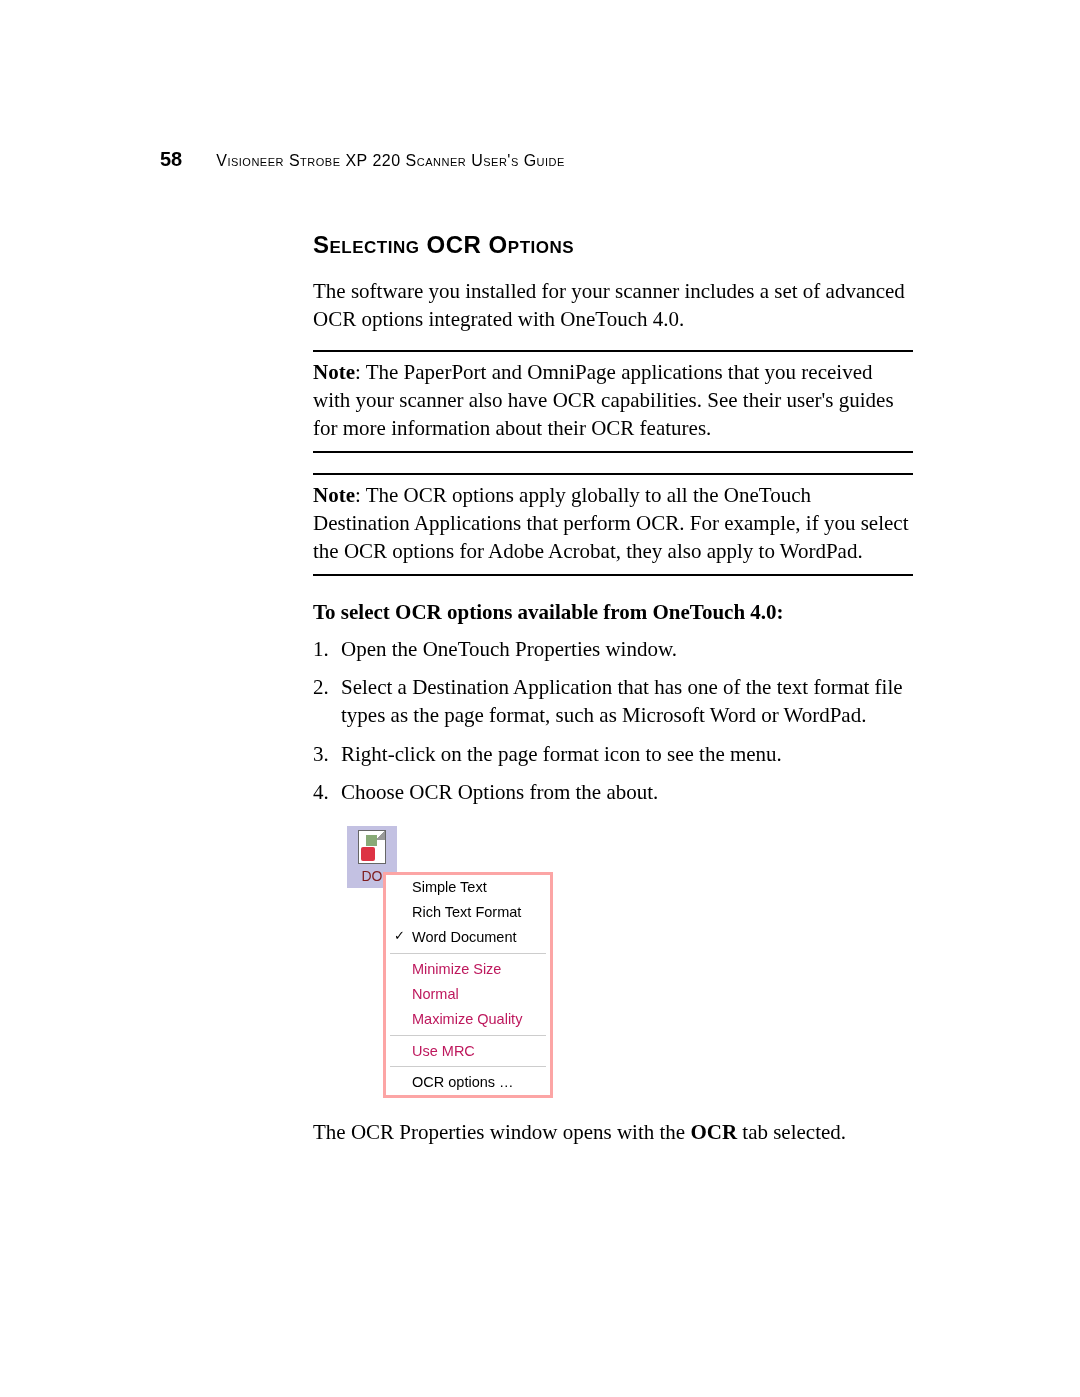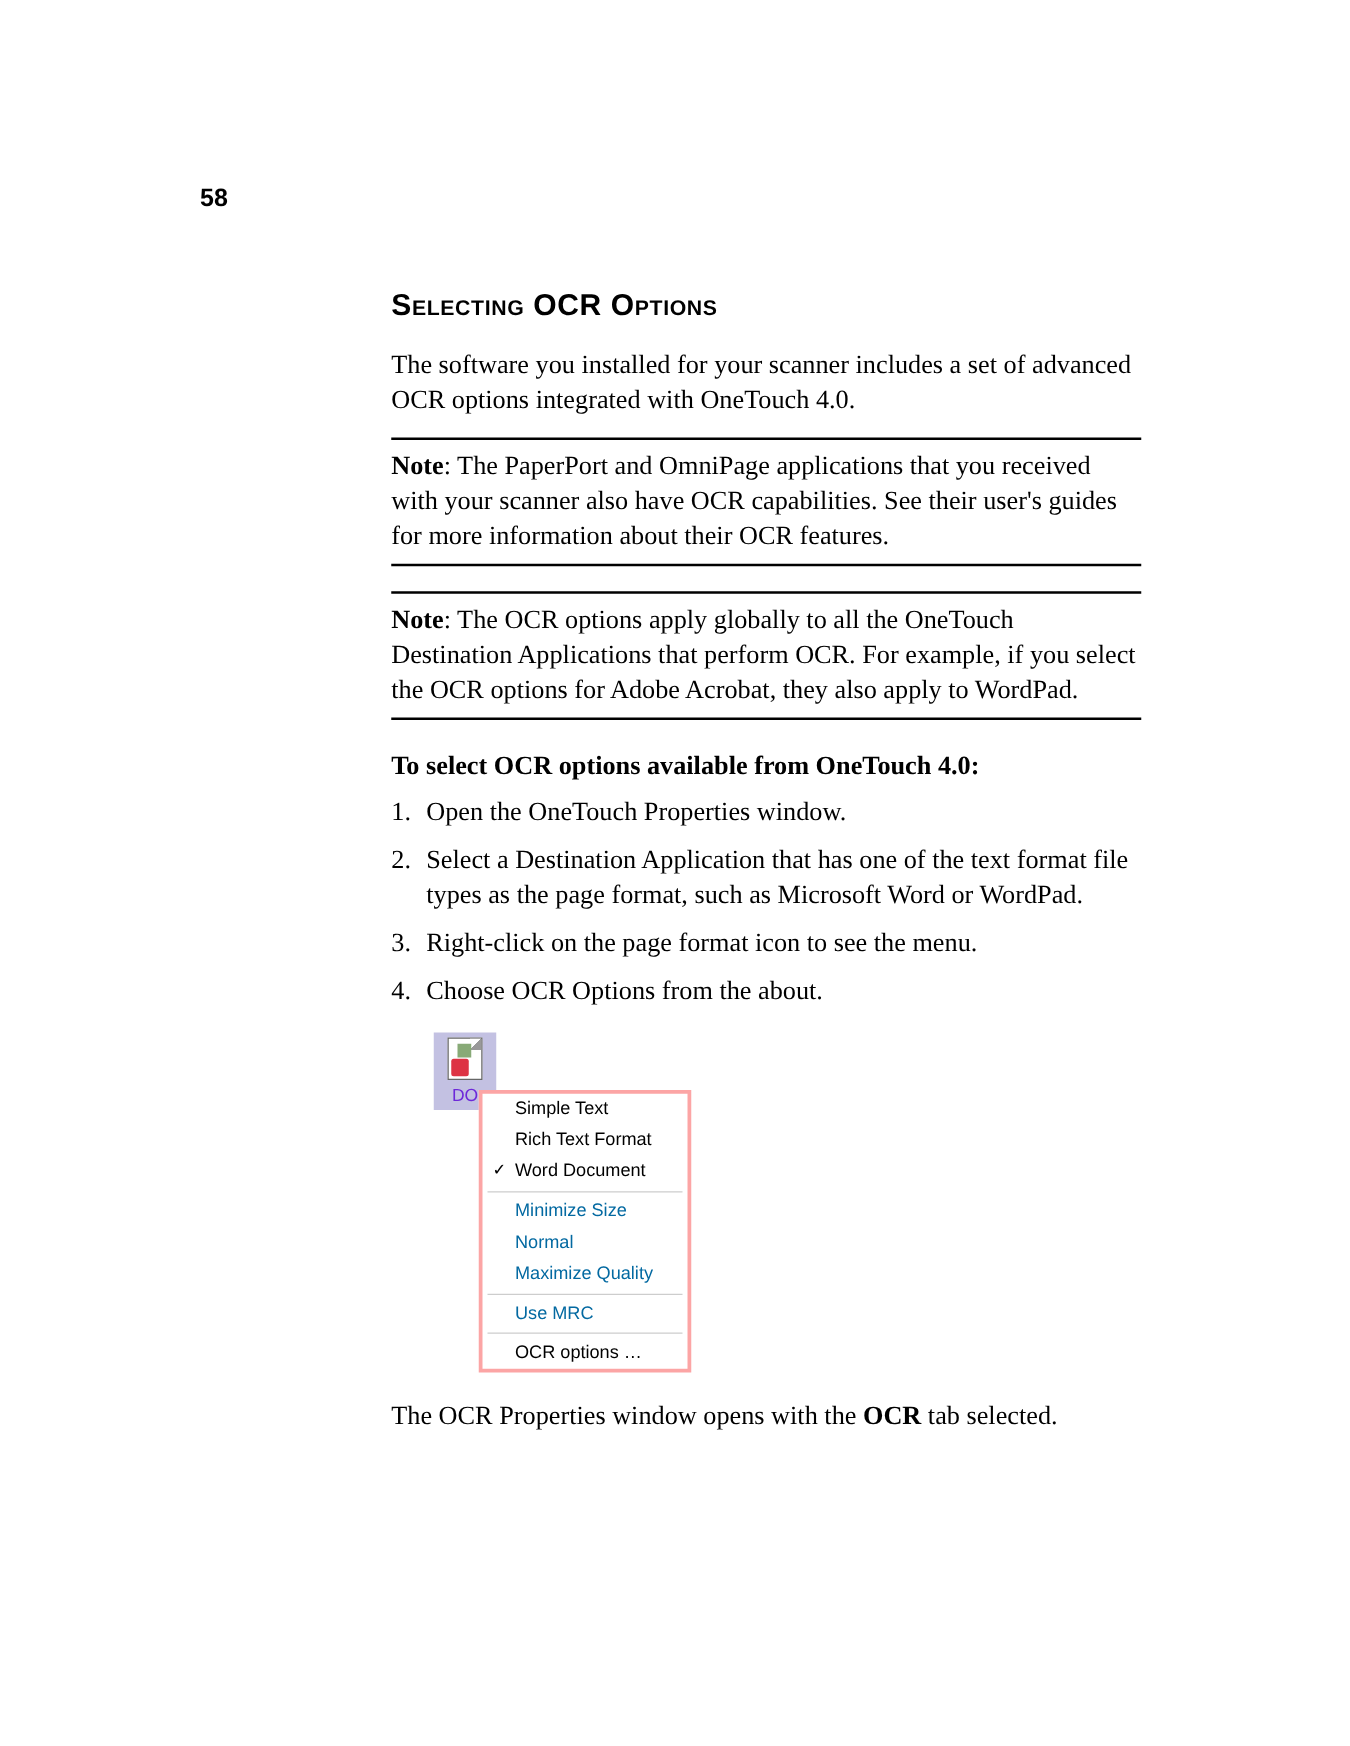--- a/index.html
+++ b/index.html
@@ -113,21 +113,21 @@
       width: 14px; height: 14px;
       background: #d34;
       border-radius: 2px;
     }
     .file-icon .mark2 {
       position: absolute;
       top: 4px; left: 7px;
       width: 11px; height: 11px;
       background: #8a7;
     }
-    .ico-label { font-size: 14px; color: #6d28d9; }
+    .ico-label { font-size: 14px; color: #7f1d1d; }
     .context-menu {
       background: #fff;
       border: 3px solid #fca5a5;
       width: 170px;
       font-family: Tahoma, Arial, sans-serif;
       font-size: 14.5px;
       color: #000;
       margin-top: 46px;
       margin-left: -14px;
     }
@@ -135,40 +135,41 @@
       padding: 3px 10px 3px 26px;
       position: relative;
       line-height: 1.3;
     }
     .menu-item.checked::before {
       content: "✓";
       position: absolute;
       left: 8px;
       font-size: 13px;
     }
-    .menu-item.disabled { color: #0369a1; }
+    .menu-item.disabled { color: #be185d; }
     .menu-sep {
       height: 1px;
       background: #cdcdcd;
       margin: 3px 4px;
     }
     .closing-text {
       font-size: 21px;
       line-height: 1.35;
       margin-top: 14px;
     }
     .bold { font-weight: bold; }
   </style>
 </head>
 <body>
 
 <div class="page">
 
   <div class="header-row">
     <div class="page-number">58</div>
+    <div class="header-text">Visioneer Strobe XP 220 Scanner User's Guide</div>
   </div>
 
   <div class="content">
 
     <h2 class="section-heading">Selecting OCR Options</h2>
 
     <p class="body-text">The software you installed for your scanner includes a set of advanced OCR options integrated with OneTouch 4.0.</p>
 
     <div class="note-box">
       <span class="note-label">Note</span><span>:  The PaperPort and OmniPage applications that you received with your scanner also have OCR capabilities. See their user's guides for more information about their OCR features.</span>

